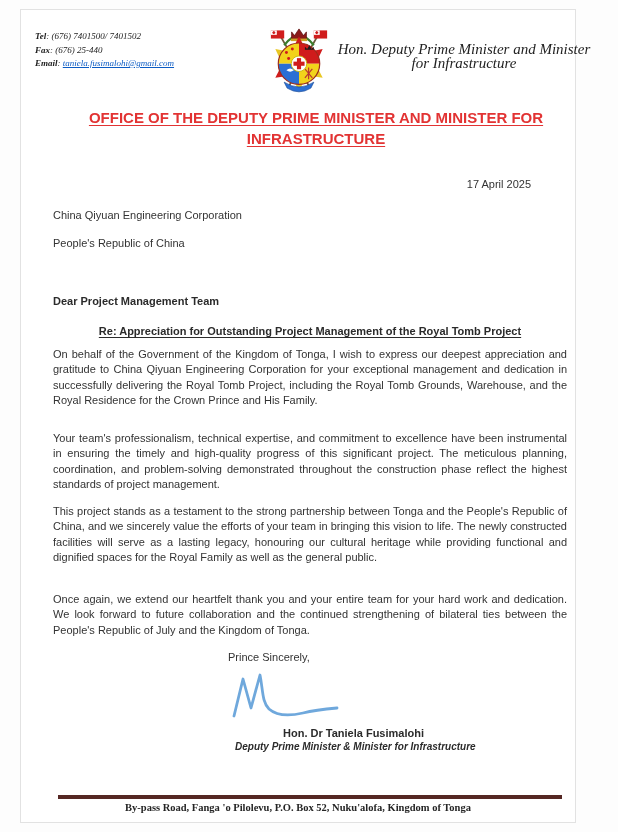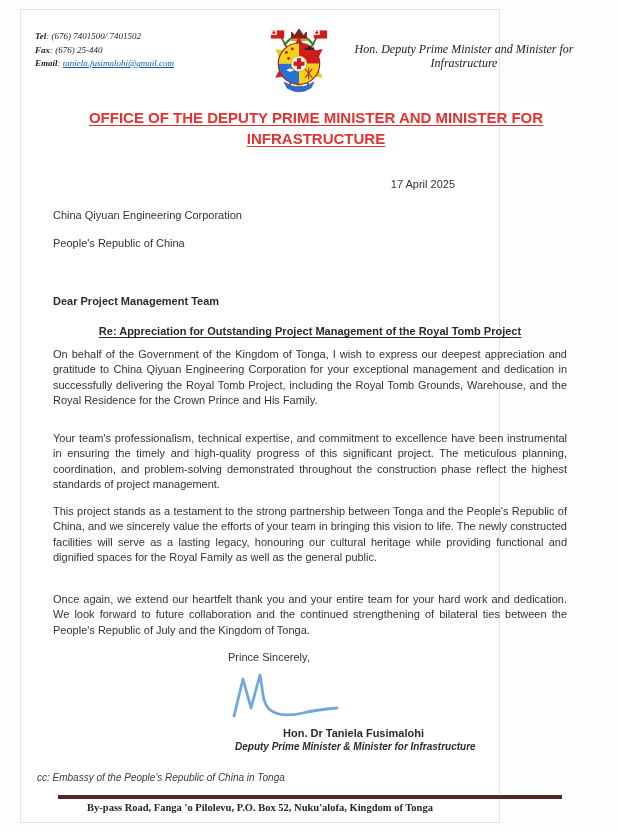--- a/index.html
+++ b/index.html
@@ -1,38 +1,38 @@
 <!DOCTYPE html>
 <html><head>
 <meta charset="utf-8">
 <style>
   * { margin: 0; padding: 0; box-sizing: border-box; }
   html, body { width: 618px; height: 832px; background: #fdfdfd; }
   body { font-family: "Liberation Sans", sans-serif; position: relative; }
 
   .sheet {
-    position: absolute; left: 20px; top: 9px; width: 480px; height: 814px;
+    position: absolute; left: 20px; top: 9px; width: 556px; height: 814px;
     background: #ffffff; border: 1px solid #e2e2e2;
   }
 
   
   .contact {
     position: absolute; left: 14px; top: 20px;
     font-family: "Liberation Serif", serif; font-style: italic;
     font-size: 9px; line-height: 13.5px; color: #222;
   }
   .contact b { font-weight: bold; }
   .contact .email-link { color: #0b5bc4; text-decoration: underline; cursor: pointer; }
 
   .crest { position: absolute; left: 241px; top: 12px; width: 74px; height: 76px; }
 
   .office-title {
     position: absolute; left: 312px; top: 32px; width: 262px;
     font-family: "Liberation Serif", serif; font-style: italic;
-    font-size: 12px; line-height: 14px; text-align: center; color: #222;
+    font-size: 15px; line-height: 14px; text-align: center; color: #222;
   }
 
   .main-title {
     position: absolute; left: 38px; top: 97px; width: 514px;
     text-align: center; font-weight: bold; font-size: 15px; line-height: 21px;
     color: #e23333; text-decoration: underline;
     text-underline-offset: 2px;
   }
 
   
@@ -151,18 +151,17 @@
 
   <div class="closing">Prince Sincerely,</div>
   <div class="signature-svg">
     <svg viewBox="0 0 118 54" width="118" height="54">
       <path d="M7,46 L16,9 L24,38 L33,5 C36,20 35,32 42,39 C50,46 63,46 76,43 C88,40 99,39 110,38" fill="none" stroke="#6fa8dc" stroke-width="2.8" stroke-linecap="round" stroke-linejoin="round"></path>
     </svg>
   </div>
   <div class="sig-name">Hon. Dr Taniela Fusimalohi</div>
   <div class="sig-title">Deputy Prime Minister &amp; Minister for Infrastructure</div>
 
-  <div class="cc">cc: Embassy of the People's Republic of China in Tonga</div>
 
   <div class="footer-rule"></div>
   <div class="footer-text">By-pass Road, Fanga 'o Pilolevu, P.O. Box 52, Nuku'alofa, Kingdom of Tonga</div>
 
 </div>
 
 </body></html>

